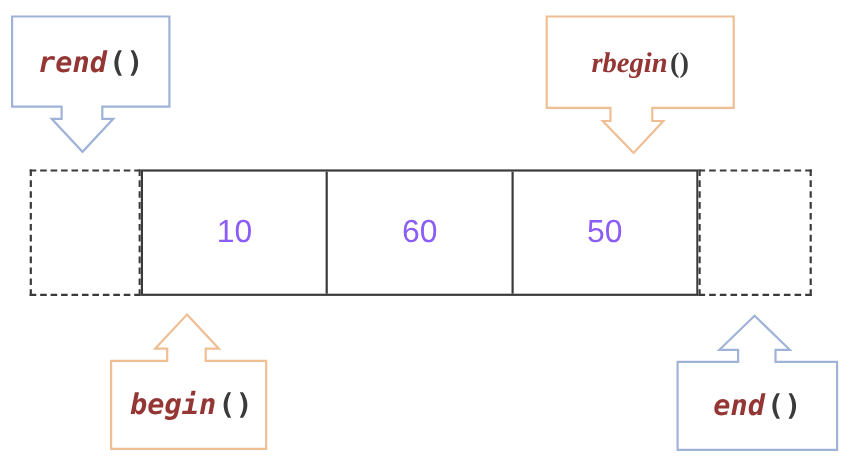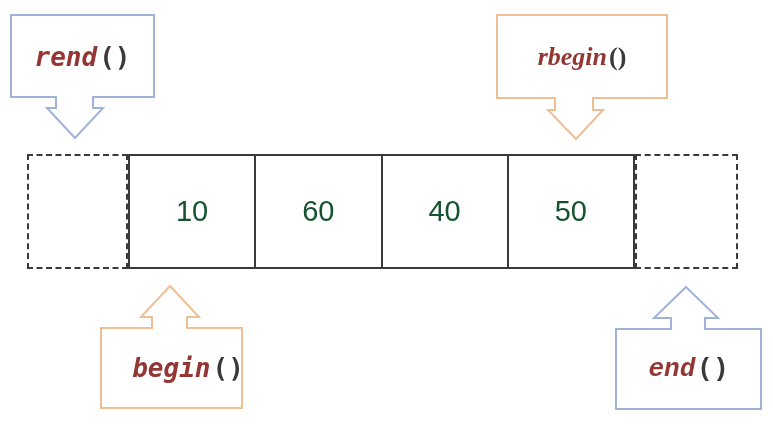--- a/index.html
+++ b/index.html
@@ -36,21 +36,21 @@
     box-sizing: border-box;
     display: flex;
     background: #ffffff;
   }
   .solid-cell {
     flex: 1 1 0;
     display: flex;
     align-items: center;
     justify-content: center;
     font-size: 29px;
-    color: #14532d;
+    color: #8b5cf6;
     border-right: 2px solid #3a3a3a;
   }
   .solid-cell:last-child { border-right: none; }
   
   .callout-svg {
     position: absolute;
     overflow: visible;
   }
   .callout-svg path {
     fill: #ffffff;
@@ -78,34 +78,33 @@
     color: #3a3a3a;
   }
   
   #rend-svg   { left: 10px;  top: 14px;  width: 147px; height: 128px; }
   #rbegin-svg { left: 496px; top: 14px;  width: 172px; height: 128px; }
   #begin-svg  { left: 100px; top: 284px; width: 144px; height: 126px; }
   #end-svg    { left: 614px; top: 286px; width: 149px; height: 125px; }
 
   #rend-label   { left: 11px;  top: 15px;  width: 143px; height: 83px; }
   #rbegin-label { left: 497px; top: 15px;  width: 170px; height: 84px; font-family: Liberation Serif, serif; }
-  #begin-label  { left: 115px; top: 328px; width: 146px; height: 80px; }
-  #end-label    { left: 616px; top: 329px; width: 145px; height: 80px; font-family: Liberation Mono, monospace; }
+  #begin-label  { left: 101px; top: 328px; width: 146px; height: 80px; }
+  #end-label    { left: 616px; top: 329px; width: 145px; height: 80px; }
 </style>
 </head>
 <body>
 
 <div class="canvas">
 
   <div class="cell-dashed left"></div>
 
   <div class="solid-row">
     <div class="solid-cell">10</div>
     <div class="solid-cell">60</div>
-    <div class="solid-cell">40</div>
     <div class="solid-cell">50</div>
   </div>
 
   <div class="cell-dashed right"></div>
 
   <svg id="rend-svg" class="callout-svg" viewBox="0 0 147 128">
     <path d="M1 1 H144 V83 H83 V94 H93 L65 124 L37 94 H46 V83 H1 Z" stroke="#9fb3d8"></path>
   </svg>
   <div id="rend-label" class="callout-label">
     <span class="fn-name">rend</span>

